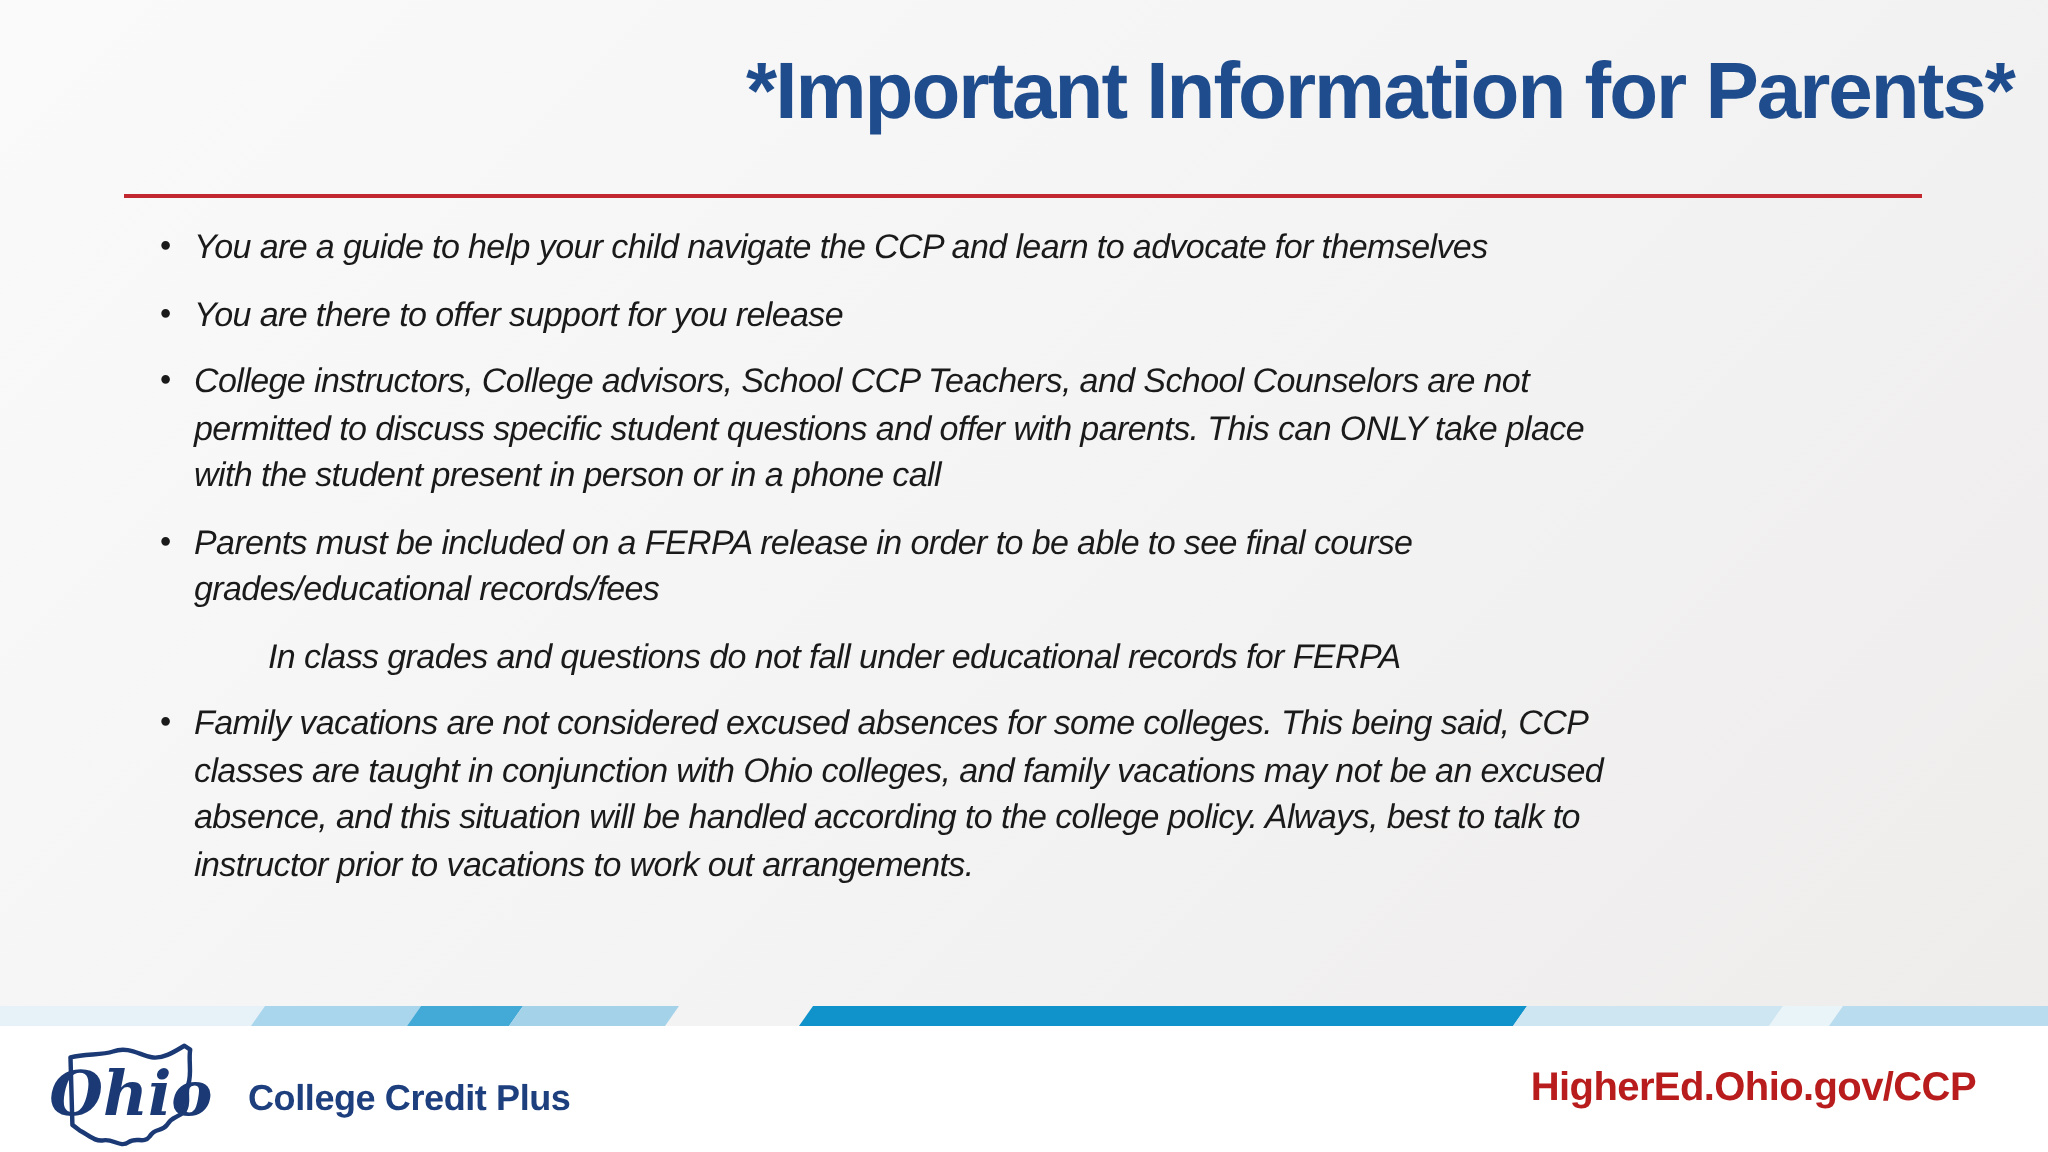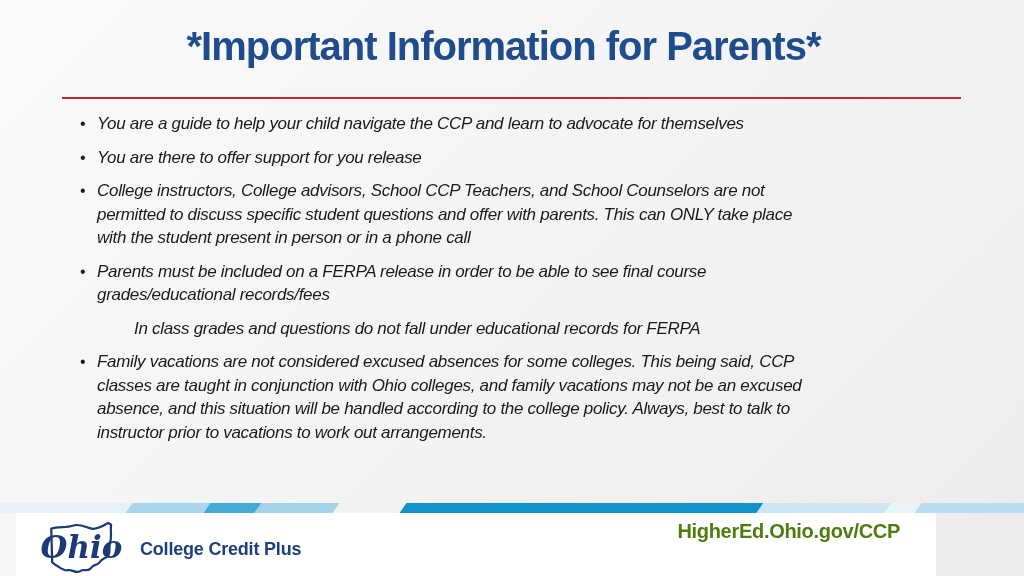--- a/index.html
+++ b/index.html
@@ -2,45 +2,45 @@
 <html><head>
 <meta charset="utf-8">
 <style>
   html,body{margin:0;padding:0;background:#888;}
   .slide{
     position:relative;width:1024px;height:576px;overflow:hidden;
     background:linear-gradient(135deg,#fafafa 0%,#f4f3f3 55%,#edeceb 100%);
     font-family:"Liberation Sans",sans-serif;
   }
   .title{
-    position:absolute;top:24px;left:0;width:1007px;text-align:center;
+    position:absolute;top:24px;left:0;width:1007px;text-align:right;
     font-size:40px;font-weight:bold;letter-spacing:-1px;color:#1e4c8c;
   }
   .divider{
     position:absolute;top:97px;left:62px;width:899px;height:2px;background:#c2282f;
   }
   .content{
     position:absolute;top:112px;left:80px;width:745px;
     color:#1a1a1a;font-size:17px;line-height:23.5px;letter-spacing:-0.3px;
   }
   .item{display:flex;margin-bottom:10px;}
   .dot{flex:0 0 17px;font-size:16px;}
   .txt{flex:1;font-style:italic;}
   .sub{margin-left:54px;}
   .stripe-band{position:absolute;top:503px;left:0;width:1024px;height:10px;}
   .stripe{position:absolute;top:0;height:10px;transform:skewX(-35deg);}
-  .footer{position:absolute;top:513px;left:0;width:920px;height:63px;background:#ffffff;margin-left:16px;}
+  .footer{position:absolute;top:513px;left:0;width:1024px;height:63px;background:#ffffff;}
   .logo{position:absolute;left:22px;top:6px;width:96px;height:56px;}
   .brand{
     position:absolute;left:124px;top:26px;
     font-size:18px;font-weight:bold;letter-spacing:-0.2px;color:#1e3f7d;
   }
   .url{
-    position:absolute;right:36px;top:7px;
-    font-size:20px;font-weight:bold;letter-spacing:-0.3px;color:#4d7c0f;
+    position:absolute;right:36px;top:20px;
+    font-size:20px;font-weight:bold;letter-spacing:-0.3px;color:#b91c1c;
   }
 </style>
 </head>
 <body>
 
 <div class="slide">
 
   <div class="title">*Important Information for Parents*</div>
 
   <div class="divider"></div>

